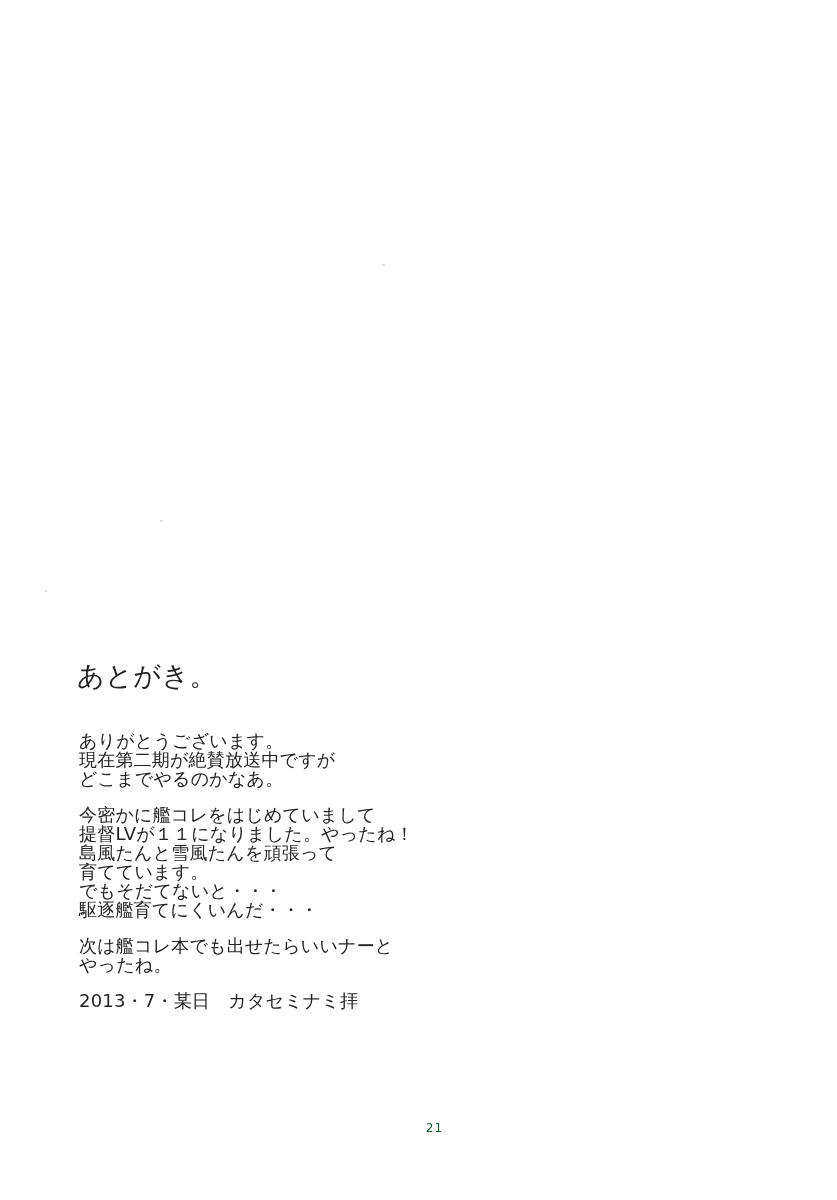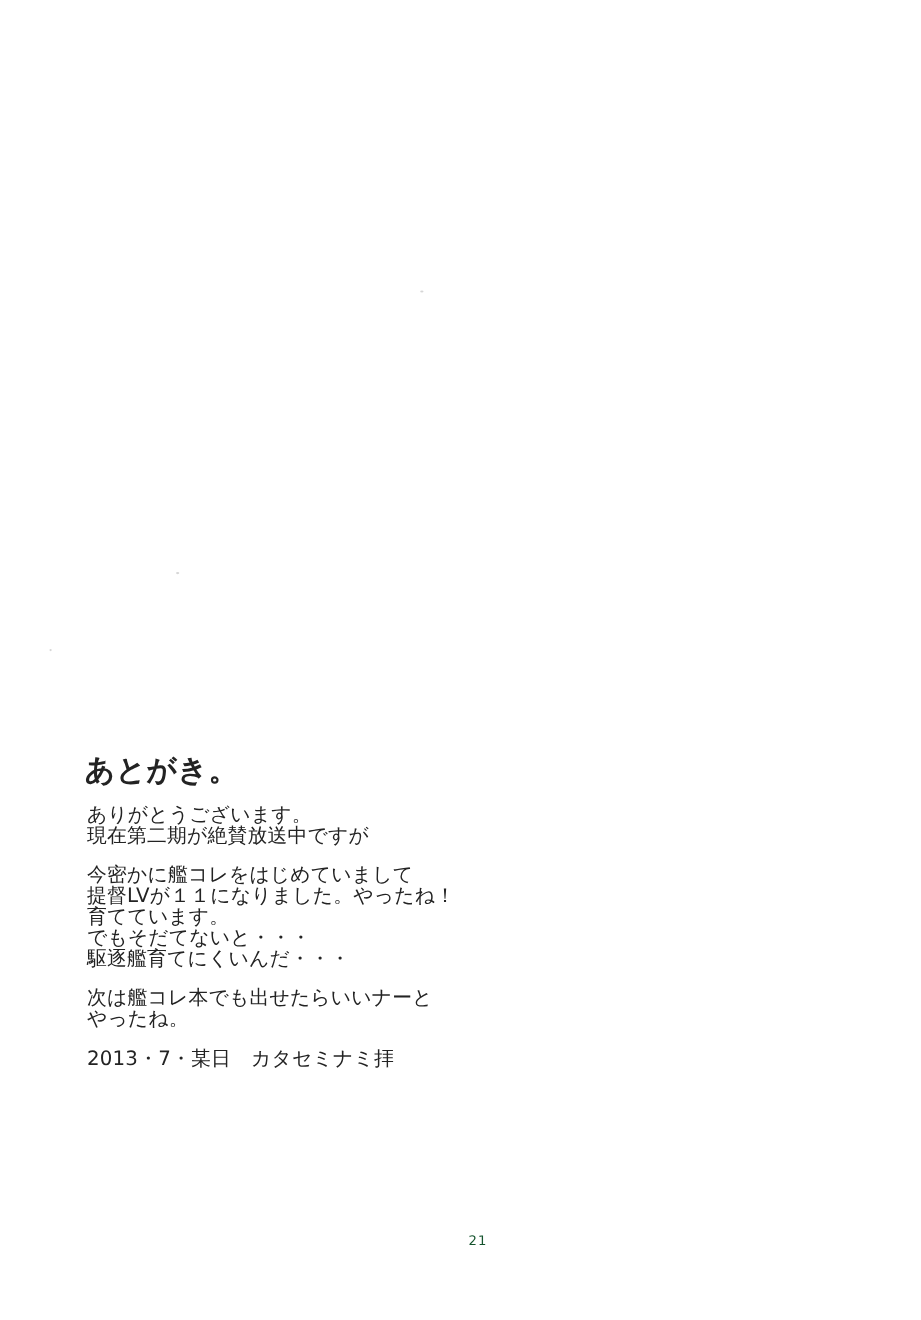--- a/index.html
+++ b/index.html
@@ -15,25 +15,25 @@
   .page {
     position: relative;
     width: 837px;
     height: 1200px;
     font-family: "DejaVu Sans", sans-serif;
     color: #232323;
   }
   .title {
     position: absolute;
     left: 77px;
-    top: 686px;
+    top: 661px;
     margin: 0;
     font-size: 27px;
     line-height: 30px;
-    font-weight: bold;
+    font-weight: normal;
     letter-spacing: 0.5px;
   }
   .body-text {
     position: absolute;
     left: 79px;
     top: 731px;
     font-size: 18px;
     line-height: 19px;
     letter-spacing: 0.2px;
   }
@@ -69,25 +69,27 @@
 
 <div class="page" style="color: rgb(35, 35, 35);">
 
   <h1 class="title">あとがき。</h1>
 
   <div class="body-text">
 
     <p class="para">
       <span class="line">ありがとうございます。</span>
       <span class="line">現在第二期が絶賛放送中ですが</span>
+      <span class="line">どこまでやるのかなあ。</span>
     </p>
 
     <p class="para">
       <span class="line">今密かに艦コレをはじめていまして</span>
       <span class="line">提督LVが１１になりました。やったね！</span>
+      <span class="line">島風たんと雪風たんを頑張って</span>
       <span class="line">育てています。</span>
       <span class="line">でもそだてないと・・・</span>
       <span class="line">駆逐艦育てにくいんだ・・・</span>
     </p>
 
     <p class="para">
       <span class="line">次は艦コレ本でも出せたらいいナーと</span>
       <span class="line">やったね。</span>
     </p>
 

